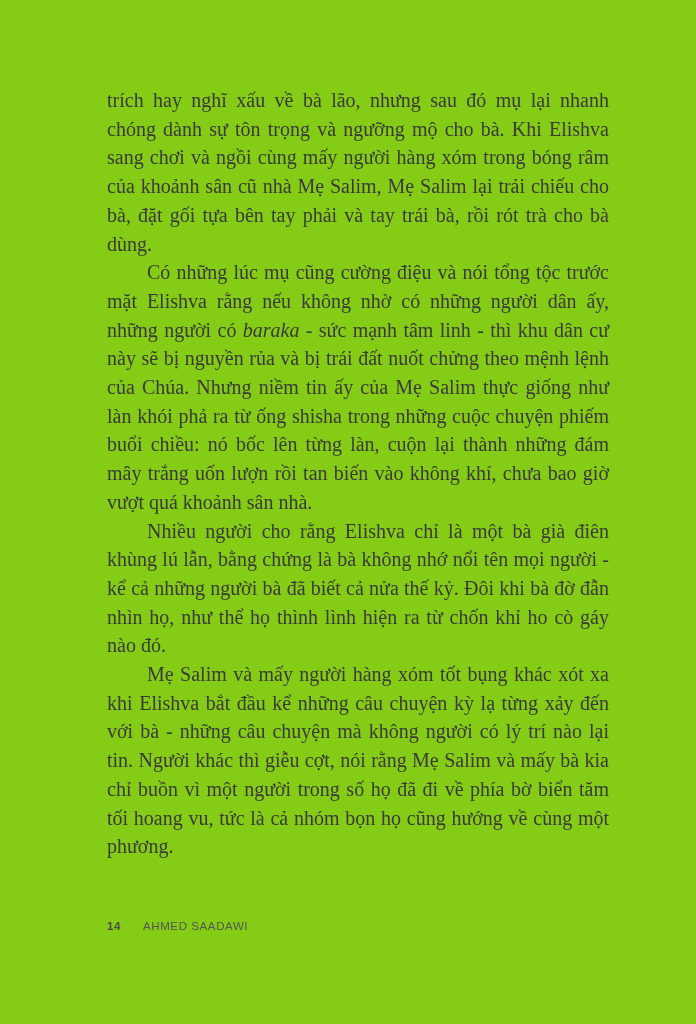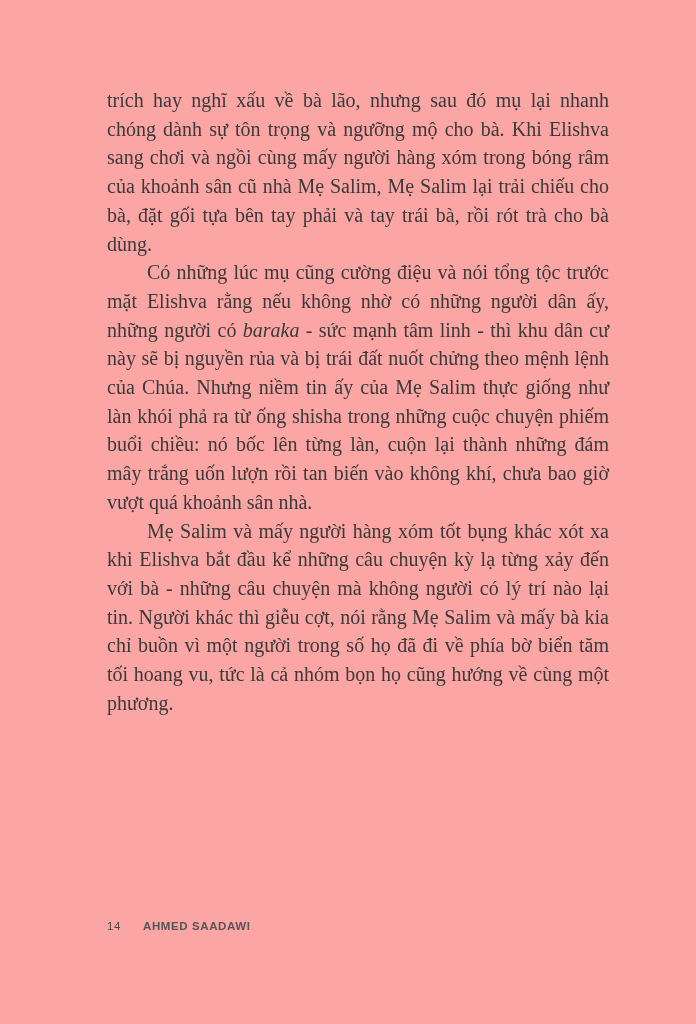--- a/index.html
+++ b/index.html
@@ -4,21 +4,21 @@
 <style>
   html, body {
     margin: 0;
     padding: 0;
     background: #ffffff;
   }
   .page {
     position: relative;
     width: 696px;
     height: 1024px;
-    background: #fca5a5;
+    background: #84cc16;
     overflow: hidden;
   }
   .text-block {
     position: absolute;
     left: 107px;
     top: 86px;
     width: 502px;
     font-family: "Liberation Serif", "DejaVu Serif", serif;
     font-size: 20px;
     line-height: 28.7px;
@@ -40,40 +40,42 @@
     left: 107px;
     top: 920px;
     font-family: "Liberation Sans", "DejaVu Sans", sans-serif;
     font-size: 11.5px;
     color: #4a4a4a;
     letter-spacing: 0.6px;
     display: flex;
     align-items: baseline;
   }
   .footer .page-num {
-    font-weight: 400;
-    margin-right: 22px;
+    font-weight: 700;
+    margin-right: 4px;
   }
   .footer .author {
-    font-weight: 700;
+    font-weight: 400;
     color: #555555;
+    margin-left: 18px;
   }
 </style>
 </head>
 <body>
 
 <div class="page">
 
   <div class="text-block">
     <p class="no-indent">trích hay nghĩ xấu về bà lão, nhưng sau đó mụ lại nhanh chóng dành sự tôn trọng và ngưỡng mộ cho bà. Khi Elishva sang chơi và ngồi cùng mấy người hàng xóm trong bóng râm của khoảnh sân cũ nhà Mẹ Salim, Mẹ Salim lại trải chiếu cho bà, đặt gối tựa bên tay phải và tay trái bà, rồi rót trà cho bà dùng.</p>
 
     <p>
       <span>Có những lúc mụ cũng cường điệu và nói tổng tộc trước mặt Elishva rằng nếu không nhờ có những người dân ấy, những người có </span><em>baraka</em><span> - sức mạnh tâm linh - thì khu dân cư này sẽ bị nguyền rủa và bị trái đất nuốt chửng theo mệnh lệnh của Chúa. Nhưng niềm tin ấy của Mẹ Salim thực giống như làn khói phả ra từ ống shisha trong những cuộc chuyện phiếm buổi chiều: nó bốc lên từng làn, cuộn lại thành những đám mây trắng uốn lượn rồi tan biến vào không khí, chưa bao giờ vượt quá khoảnh sân nhà.</span>
     </p>
 
+    <p>Nhiều người cho rằng Elishva chỉ là một bà già điên khùng lú lẫn, bằng chứng là bà không nhớ nổi tên mọi người - kể cả những người bà đã biết cả nửa thế kỷ. Đôi khi bà đờ đẫn nhìn họ, như thể họ thình lình hiện ra từ chốn khỉ ho cò gáy nào đó.</p>
 
     <p>Mẹ Salim và mấy người hàng xóm tốt bụng khác xót xa khi Elishva bắt đầu kể những câu chuyện kỳ lạ từng xảy đến với bà - những câu chuyện mà không người có lý trí nào lại tin. Người khác thì giễu cợt, nói rằng Mẹ Salim và mấy bà kia chỉ buồn vì một người trong số họ đã đi về phía bờ biển tăm tối hoang vu, tức là cả nhóm bọn họ cũng hướng về cùng một phương.</p>
   </div>
 
   <div class="footer">
     <span class="page-num">14</span>
     <span class="author">AHMED SAADAWI</span>
   </div>
 
 </div>

